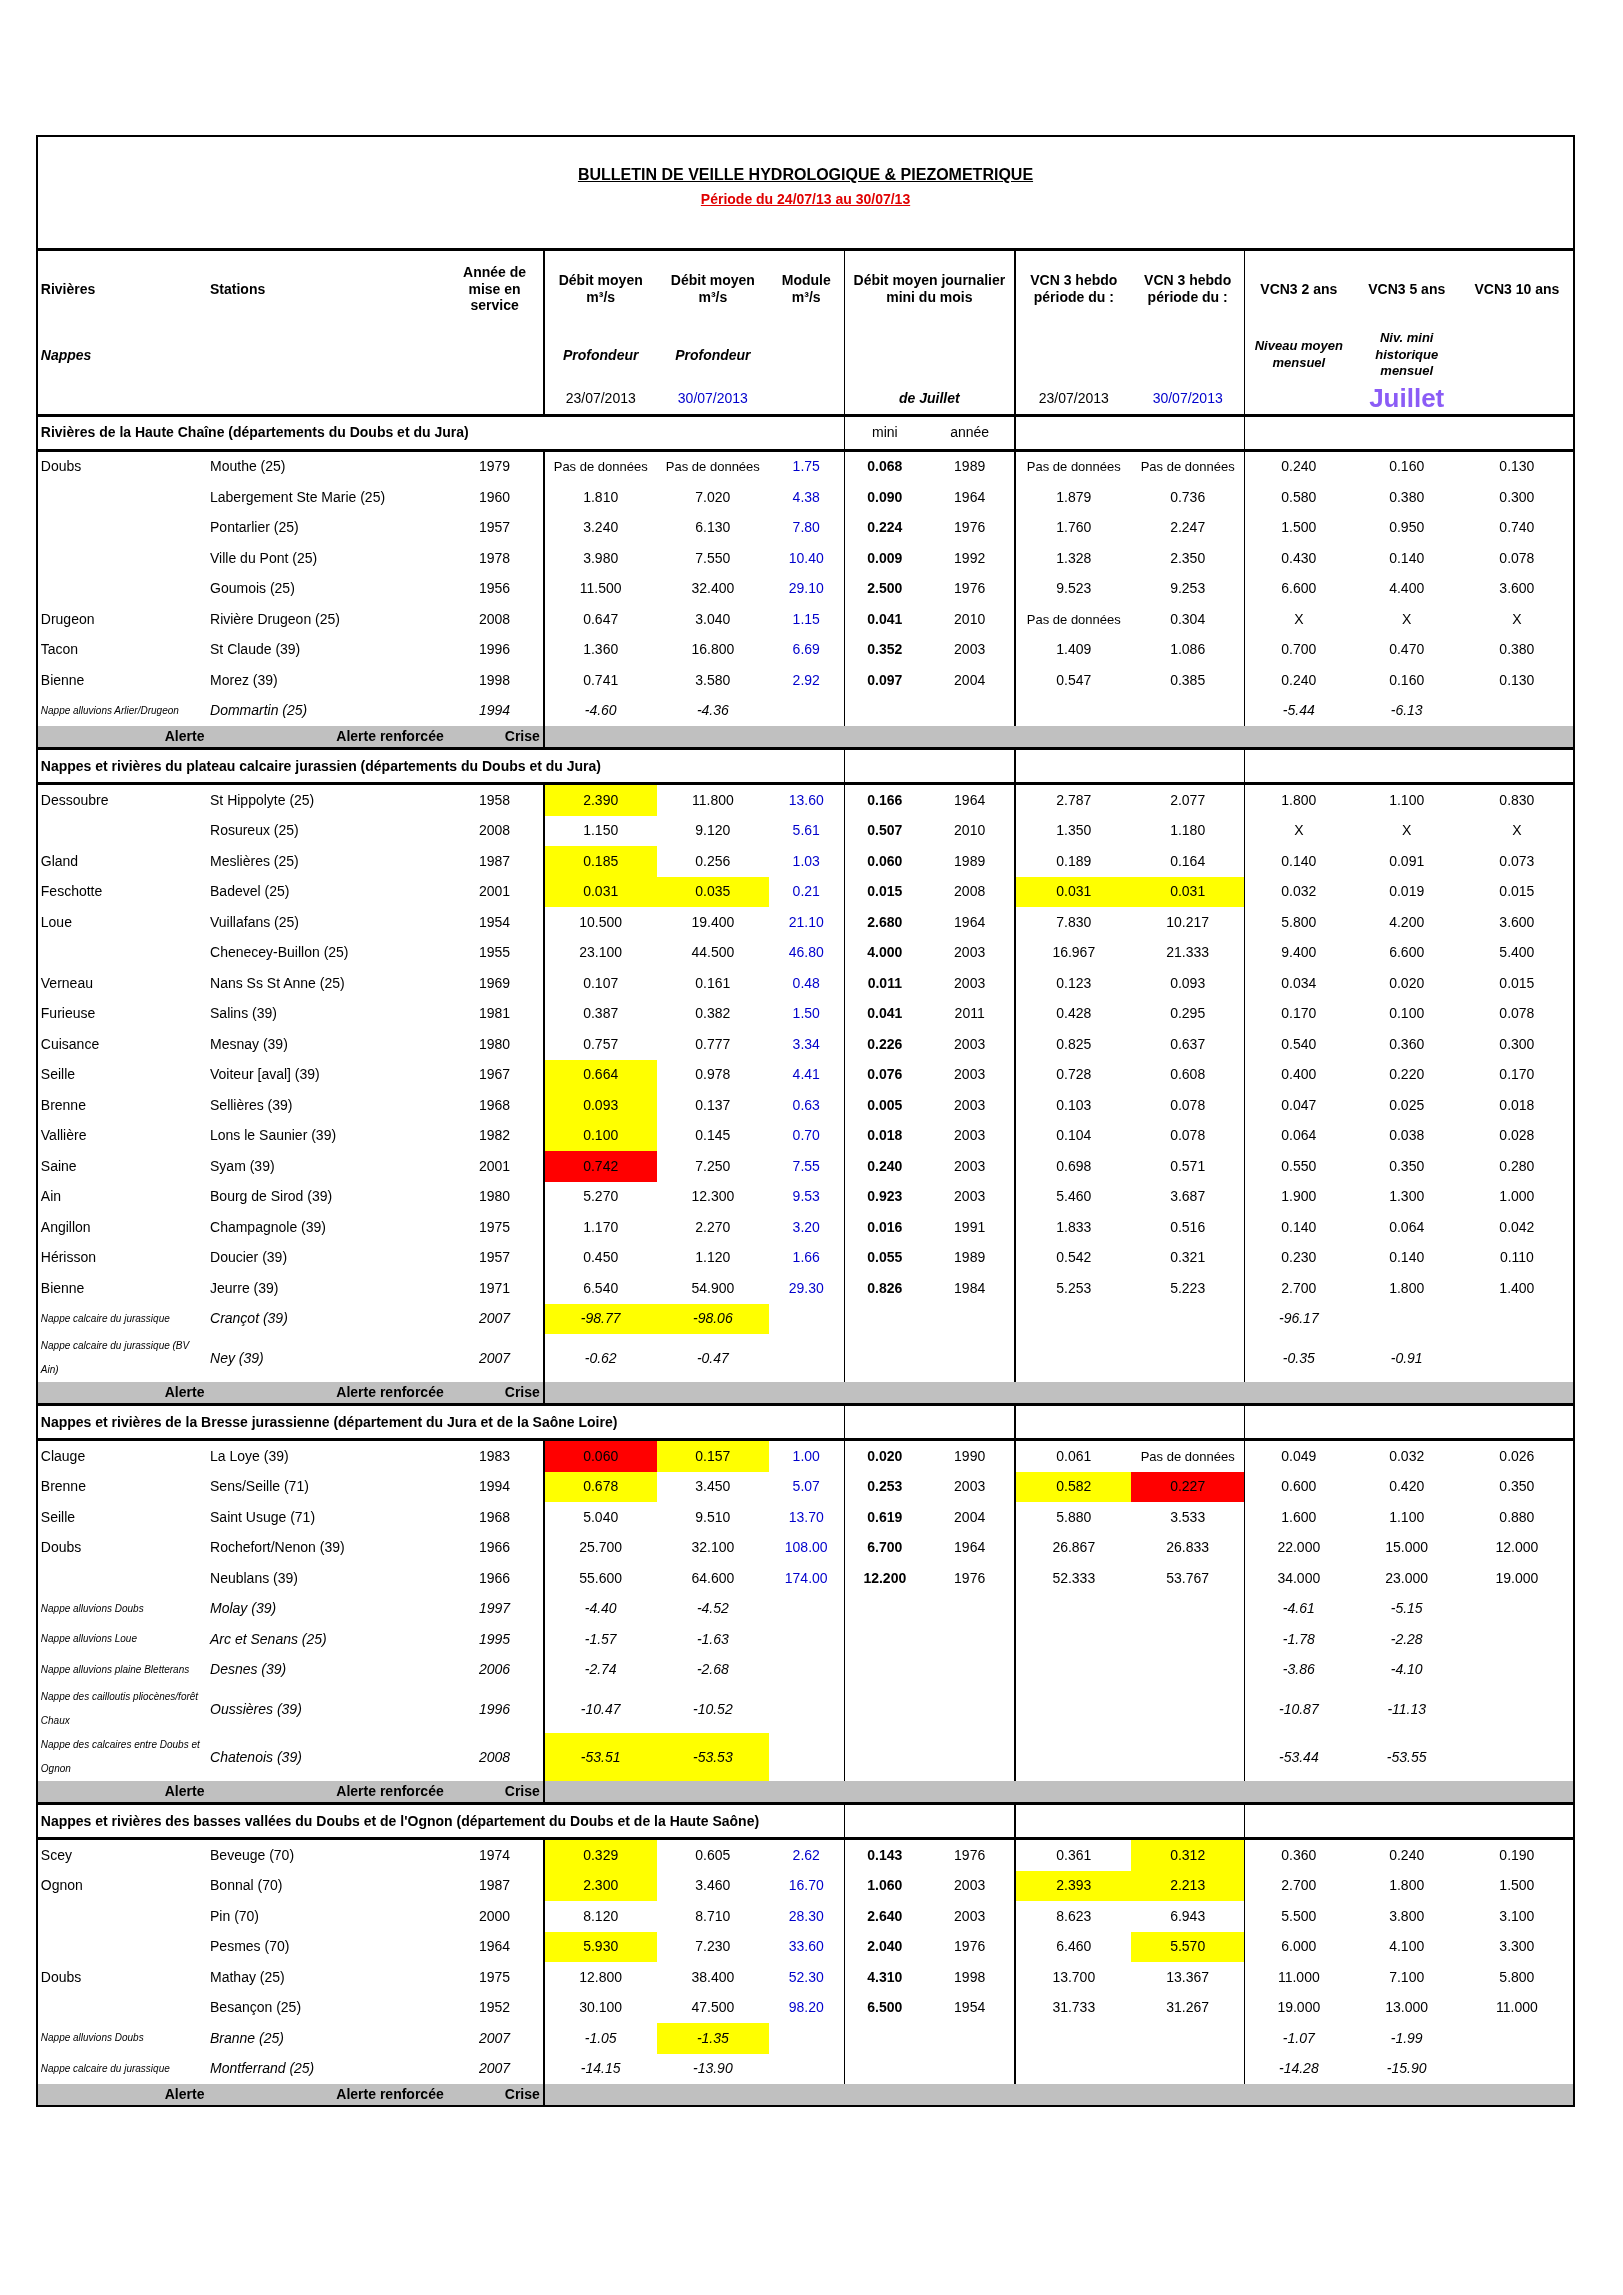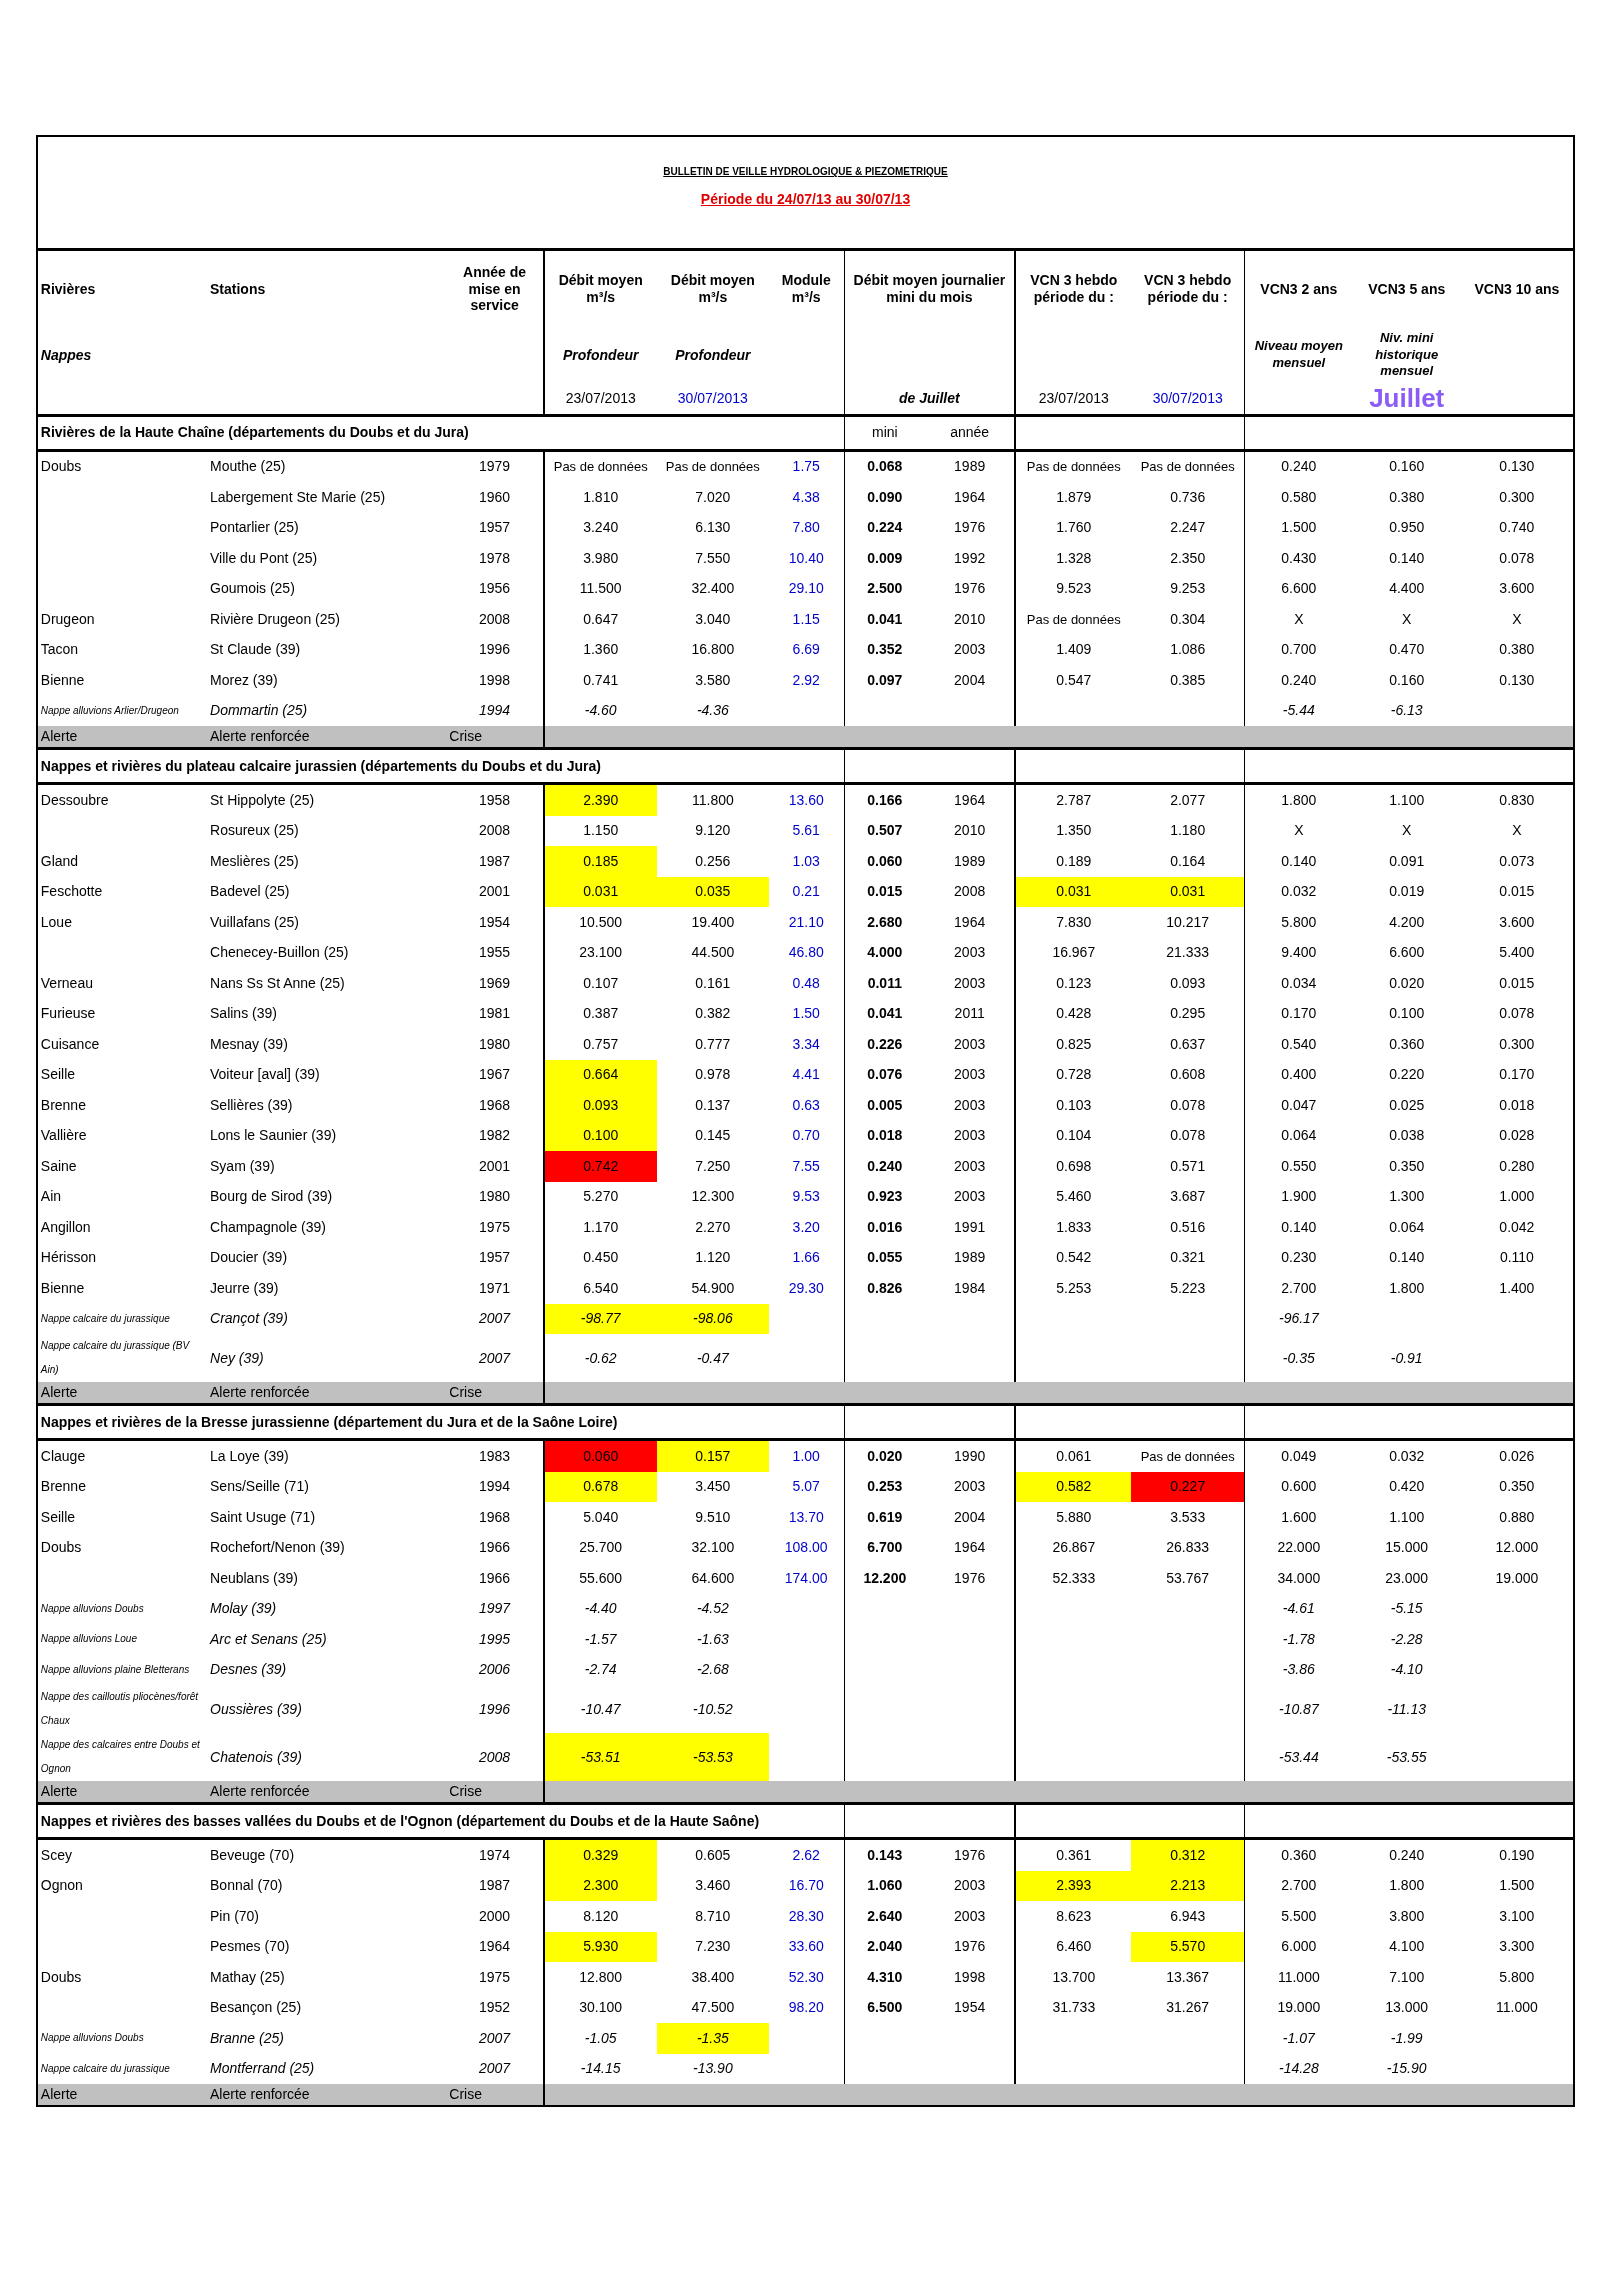--- a/index.html
+++ b/index.html
@@ -1,34 +1,34 @@
 <!DOCTYPE html>
 <html style="font-size:11px"><head>
 <meta charset="utf-8">
 <style>
   html, body { margin:0; padding:0; background:#ffffff; }
   body { width:1623px; height:2295px; position:relative; font-family:"Liberation Sans", sans-serif; color:#000; }
   .sheet { position:absolute; left:36px; top:135px; width:1539px; border:2.8px solid #000; box-sizing:border-box; }
   .title-block { height:111px; border-bottom:3.5px solid #000; position:relative; text-align:center; }
-  .title-main { position:absolute; left:0; right:0; top:29px; font-size:10px; font-weight:bold; text-decoration:underline; }
+  .title-main { position:absolute; left:0; right:0; top:29px; font-size:16px; font-weight:bold; text-decoration:underline; }
   .title-period { position:absolute; left:0; right:0; top:54px; font-size:14px; font-weight:bold; color:#e00000; text-decoration:underline; }
   table { border-collapse:collapse; width:100%; table-layout:fixed; }
   td { font-size:14px; padding:0 2.8px; vertical-align:middle; overflow:hidden; white-space:nowrap; line-height:16.7px; }
   .c { text-align:center; }
   .b { font-weight:bold; }
   .i { font-style:italic; }
   .blue { color:#0000cc; }
   .bluebold { color:#0000cc; font-weight:normal; }
   .green { color:#8b5cf6; font-weight:bold; font-size:26px; }
   .thickL { border-left:2.8px solid #000; }
   .thinL { border-left:1.4px solid #000; }
   .hdr td { vertical-align:top; }
   .hdr .lbl { font-weight:bold; }
   .sec-title td { height:32px; font-weight:bold; border-top:3.5px solid #000; border-bottom:3.5px solid #000; }
-  .legend td { background:#c0c0c0; height:21px; font-weight:normal; text-align:left; }
+  .legend td { background:#c0c0c0; height:21px; font-weight:bold; text-align:right; }
   .row td { height:30.5px; }
   .yellow { background:#ffff00; }
   .red { background:#ff0000; }
   .wrap2 { white-space:normal; line-height:16.7px; }
   .small { font-size:10px; white-space:normal; line-height:24px;margin-left:20px; }
   .tiny { font-size:13px; white-space:normal; line-height:16.7px; font-style:italic; font-weight:bold; }
 </style>
 </head>
 <body>
 

